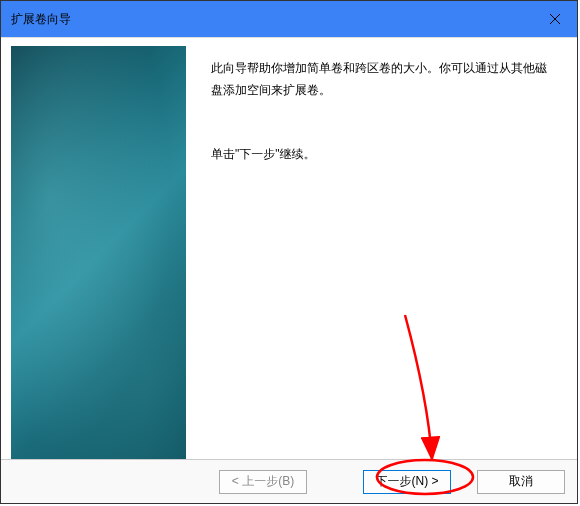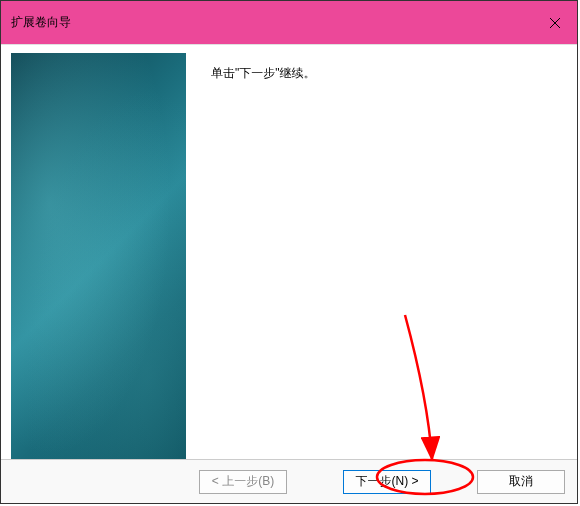--- a/index.html
+++ b/index.html
@@ -16,27 +16,27 @@
       position: relative;
     }
     .window {
       width: 578px;
       height: 504px;
       border: 1px solid #333;
       background: #fff;
       position: relative;
     }
     .titlebar {
-      height: 44px;
+      height: 37px;
       display: flex;
       align-items: center;
       justify-content: space-between;
       padding: 0 0 0 10px;
       border-bottom: 1px solid #e0e0e0;
-      background: #ec4899;
+      background: #3b82f6;
     }
     .titlebar-title {
       font-size: 12px;
       color: #000;
     }
     .close-btn {
       width: 45px;
       height: 30px;
       display: flex;
       align-items: center;
@@ -114,21 +114,21 @@
     }
     .btn:disabled {
       color: #888;
       cursor: default;
     }
     .btn.default {
       border: 1px solid #0078d7;
       margin-left: 40px;
     }
     .btn-cancel {
-      margin-left: 30px;
+      margin-left: 10px;
     }
     .annotation-overlay {
       position: absolute;
       top: 0;
       left: 0;
       width: 100%;
       height: 100%;
       pointer-events: none;
       z-index: 100;
     }
@@ -143,20 +143,21 @@
       <svg width="10" height="10" viewBox="0 0 10 10">
         <line x1="0" y1="0" x2="10" y2="10" stroke="currentColor" stroke-width="1"></line>
         <line x1="10" y1="0" x2="0" y2="10" stroke="currentColor" stroke-width="1"></line>
       </svg>
     </div>
   </div>
 
   <div class="content-area">
     <div class="side-panel"></div>
     <div class="main-panel">
+      <div class="body-text">此向导帮助你增加简单卷和跨区卷的大小。你可以通过从其他磁盘添加空间来扩展卷。</div>
       <div class="instruction-text">单击"下一步"继续。</div>
     </div>
   </div>
 
   <div class="button-bar">
     <button class="btn" disabled="">&lt; 上一步(B)</button>
     <button class="btn default">下一步(N) &gt;</button>
     <button class="btn btn-cancel">取消</button>
   </div>
 </div>

